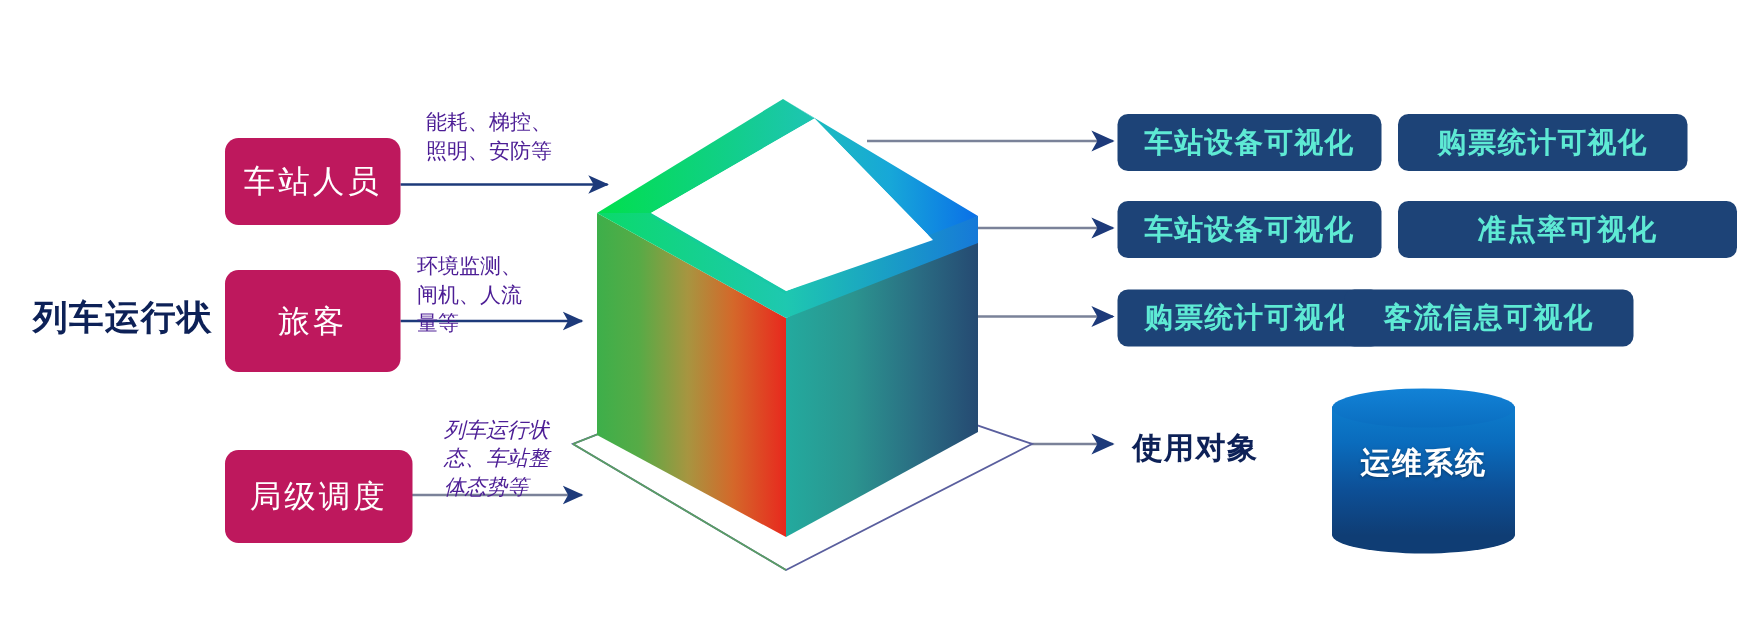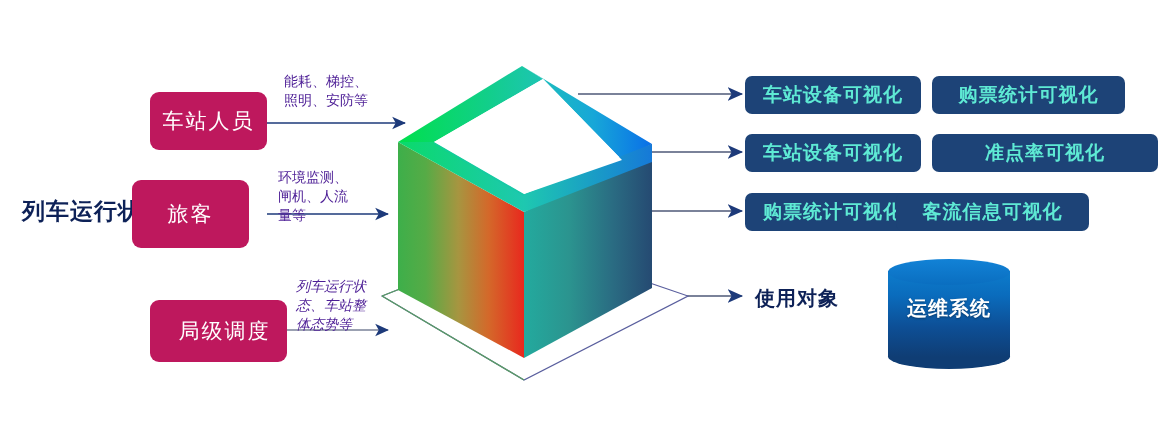--- a/index.html
+++ b/index.html
@@ -210,24 +210,24 @@
     <path d="M434,142 L543,79 L622,160 L524,194 Z" fill="#ffffff"></path>
 
     <path d="M434,142 L524,194 L524,196 L434,144 Z" fill="#14c9a6" opacity="0.55"></path>
   </svg>
 
   <div class="section-title" style="left:22px; top:196px;">列车运行状</div>
 
   <div class="actor-box" style="left:150px; top:92px; width:117px; height:58px;">
     <span>车站人员</span>
   </div>
-  <div class="actor-box" style="left:132px; top:180px; width:117px; height:68px;align-items:center;">
+  <div class="actor-box" style="left:150px; top:180px; width:117px; height:68px;align-items:center;">
     <span>旅客</span>
   </div>
-  <div class="actor-box" style="left:150px; top:300px; width:125px; height:62px;padding-left:12px;">
+  <div class="actor-box" style="left:150px; top:300px; width:125px; height:62px;">
     <span>局级调度</span>
   </div>
 
   <div class="annot" style="left:284px; top:72px;">能耗、梯控、
 照明、安防等</div>
   <div class="annot" style="left:278px; top:168px;">环境监测、
 闸机、人流
 量等</div>
   <div class="annot" style="left:296px; top:277px;font-style:italic;">列车运行状
 态、车站整

